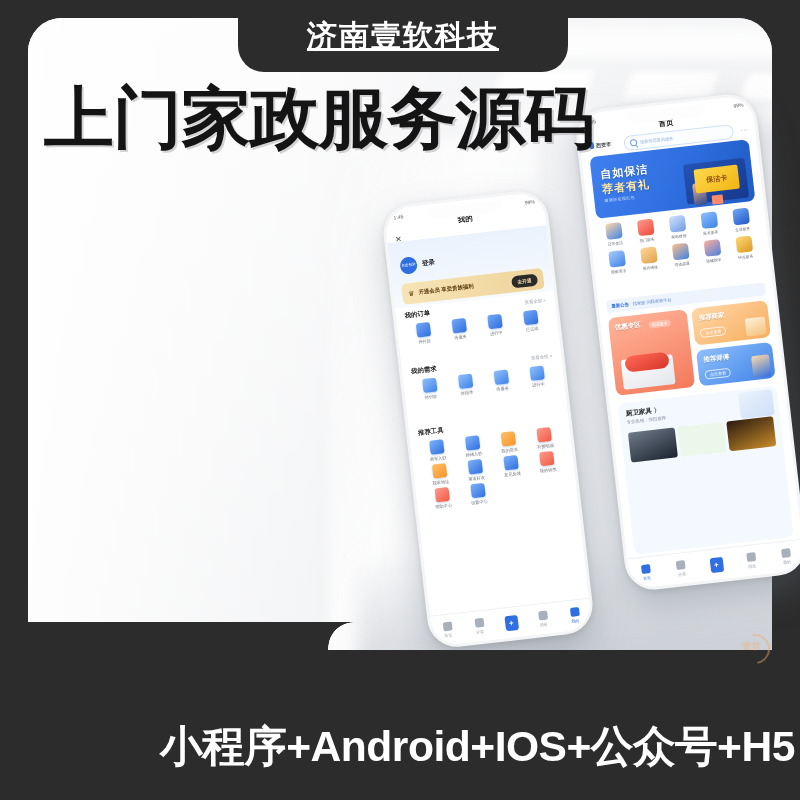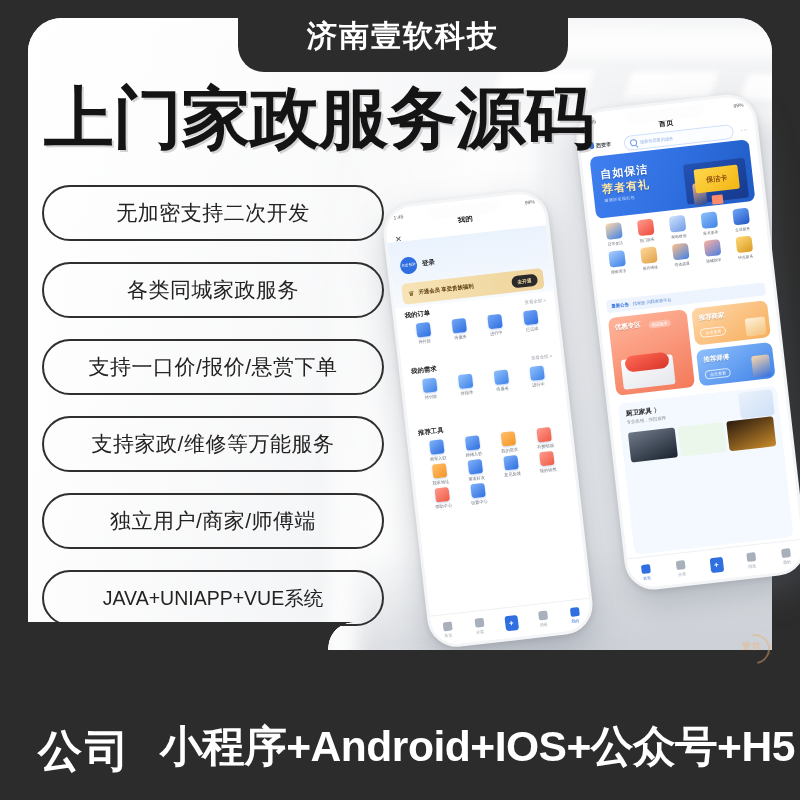--- a/index.html
+++ b/index.html
@@ -40,20 +40,21 @@
 
   
   .badge{
     position:absolute;left:238px;top:0;width:330px;height:72px;
     background:#2c2c2c;border-radius:0 0 26px 26px;
     display:flex;align-items:center;justify-content:center;z-index:6;
   }
   .badge span{
     color:#fff;font-size:30px;font-weight:700;letter-spacing:2px;
     font-family:"Liberation Sans","DejaVu Sans",sans-serif;
+    text-decoration:underline;
   }
 
   
   .headline{
     position:absolute;left:44px;top:84px;z-index:6;
     font-size:67px;line-height:1;font-weight:700;color:#141414;
     letter-spacing:-1px;
     transform:scaleX(1.04);transform-origin:left center;
     text-shadow:2px 2px 0 rgba(120,120,125,.30);
     white-space:nowrap;
@@ -237,28 +238,20 @@
     <div class="wallstreak"></div>
     <div class="floorshadow"></div>
   </div>
 
   <div class="badge">
     <span>济南壹软科技</span>
   </div>
 
   <div class="headline">上门家政服务源码</div>
 
-  <div class="pills">
-    <div class="pill">无加密支持二次开发</div>
-    <div class="pill">各类同城家政服务</div>
-    <div class="pill">支持一口价/报价/悬赏下单</div>
-    <div class="pill">支持家政/维修等万能服务</div>
-    <div class="pill">独立用户/商家/师傅端</div>
-    <div class="pill lat">JAVA+UNIAPP+VUE系统</div>
-  </div>
 
   <div class="phone" id="phoneR">
     <div class="screen">
       <div class="notch"></div>
       <div class="statusbar">
         <span>1:45</span>
         <span>99%</span>
       </div>
       <div class="ptitle">首页</div>
 
@@ -536,17 +529,16 @@
     </div>
   </div>
 
   <div class="wmarc"></div>
   <div class="watermark">壹软</div>
 
   <div class="bottom">
     <div class="btab"></div>
   </div>
   <div class="legal">
-    <div>公司</div>
   </div>
   <div class="platform">小程序+Android+IOS+公众号+H5</div>
 
 </div>
 
 </body></html>

